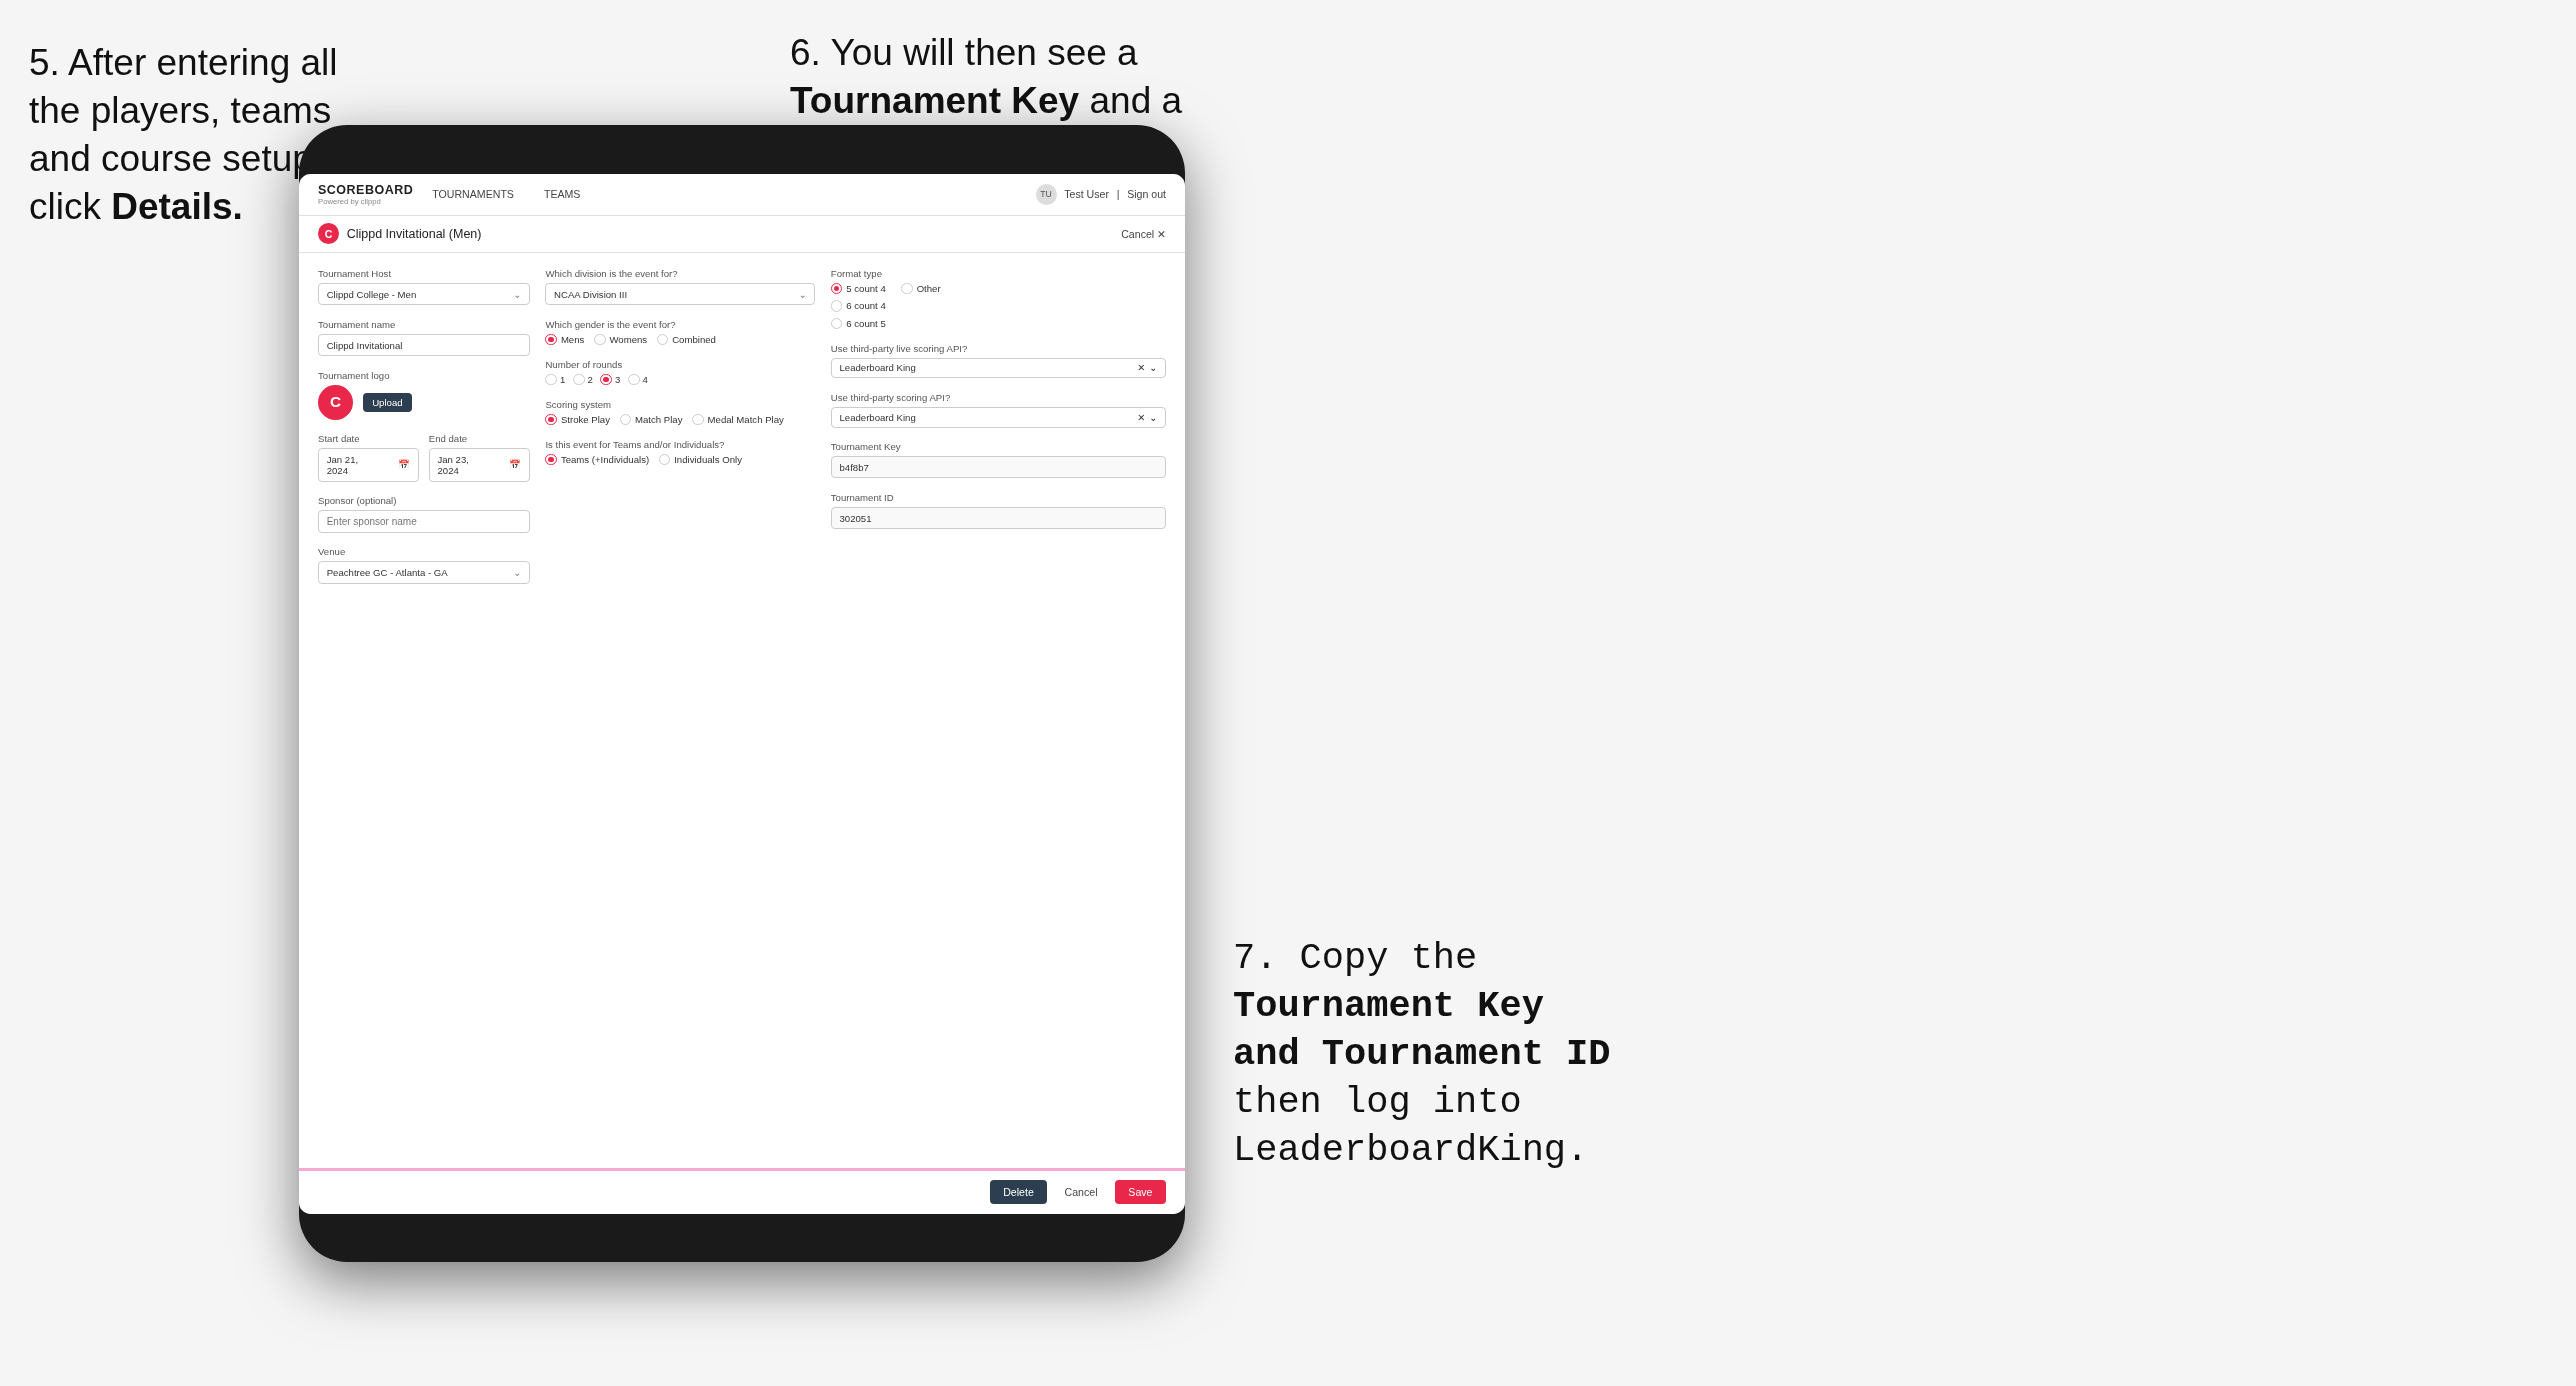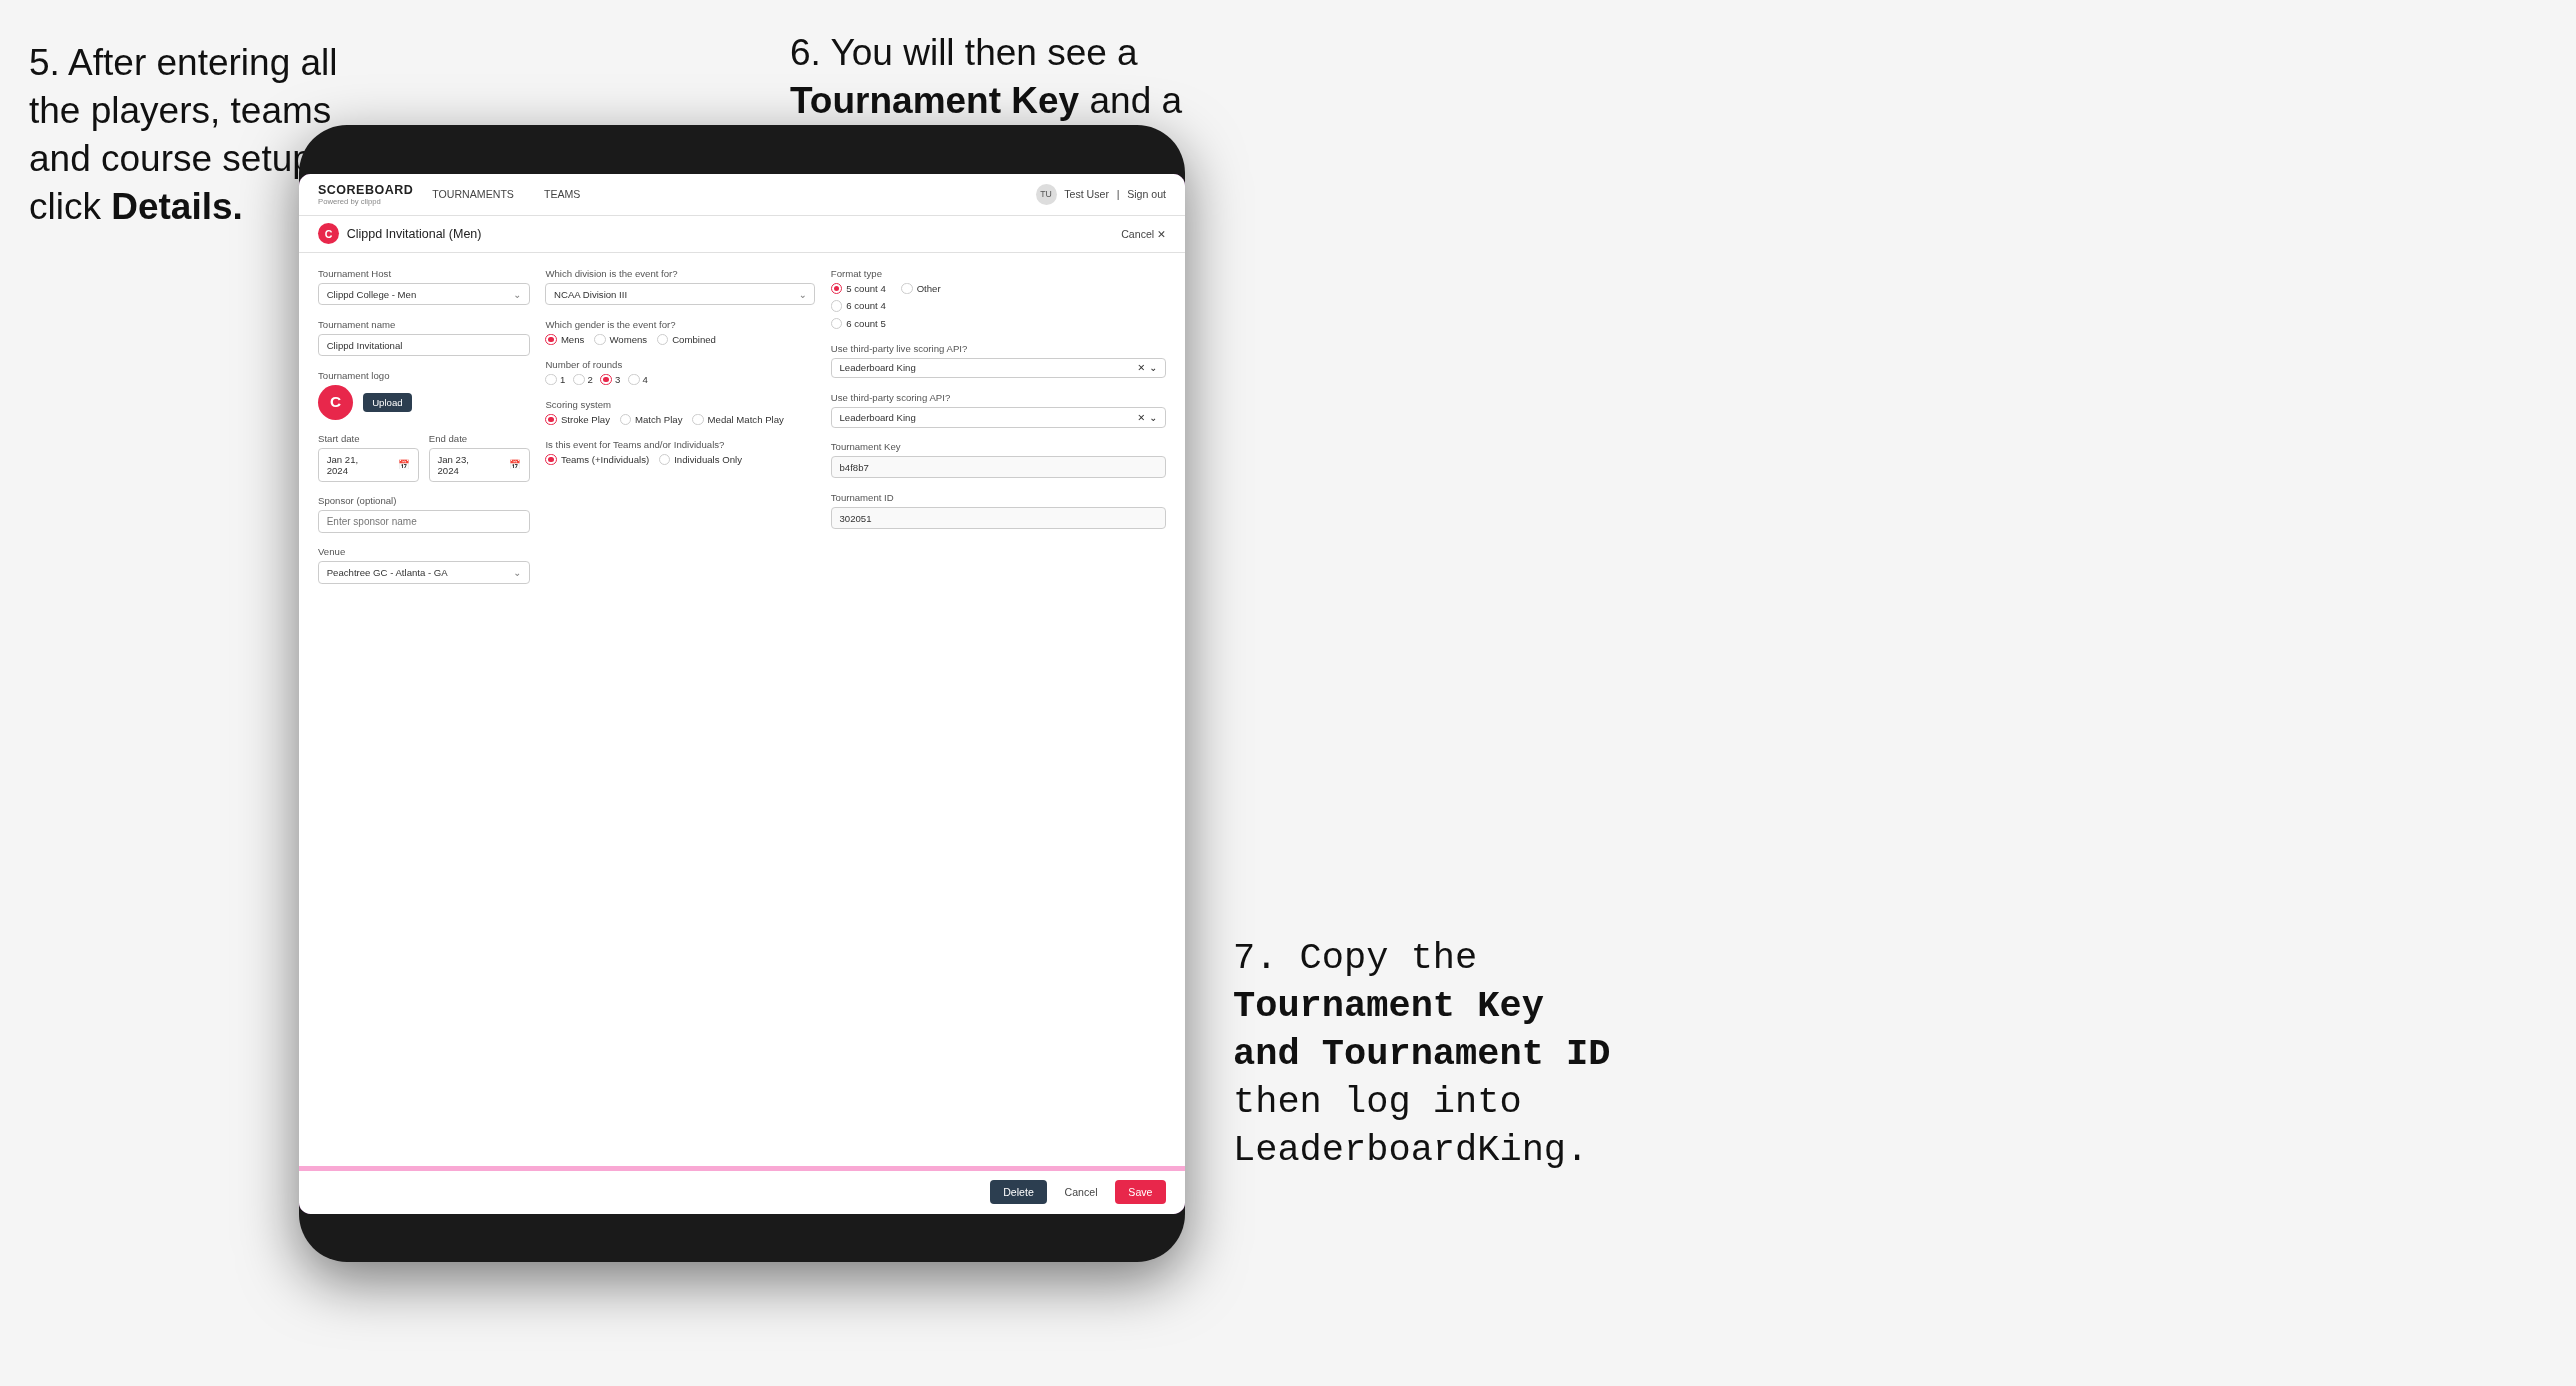--- a/index.html
+++ b/index.html
@@ -314,21 +314,21 @@
       border: 1px solid #ccc;
       border-radius: 3.9px;
       padding: 4.8px 7.7px;
       font-size: 9.6px;
       color: #333;
       background: #f9f9f9;
     }
 
     
     .footer {
-      border-top: 5px solid #f9a8d4;
+      border-top: 3px solid #f9a8d4;
       padding: 9.6px 19px;
       display: flex;
       justify-content: flex-end;
       gap: 7.7px;
       flex-shrink: 0;
       background: #fff;
     }
     .btn-delete {
       background: #2c3e50;
       color: #fff;

